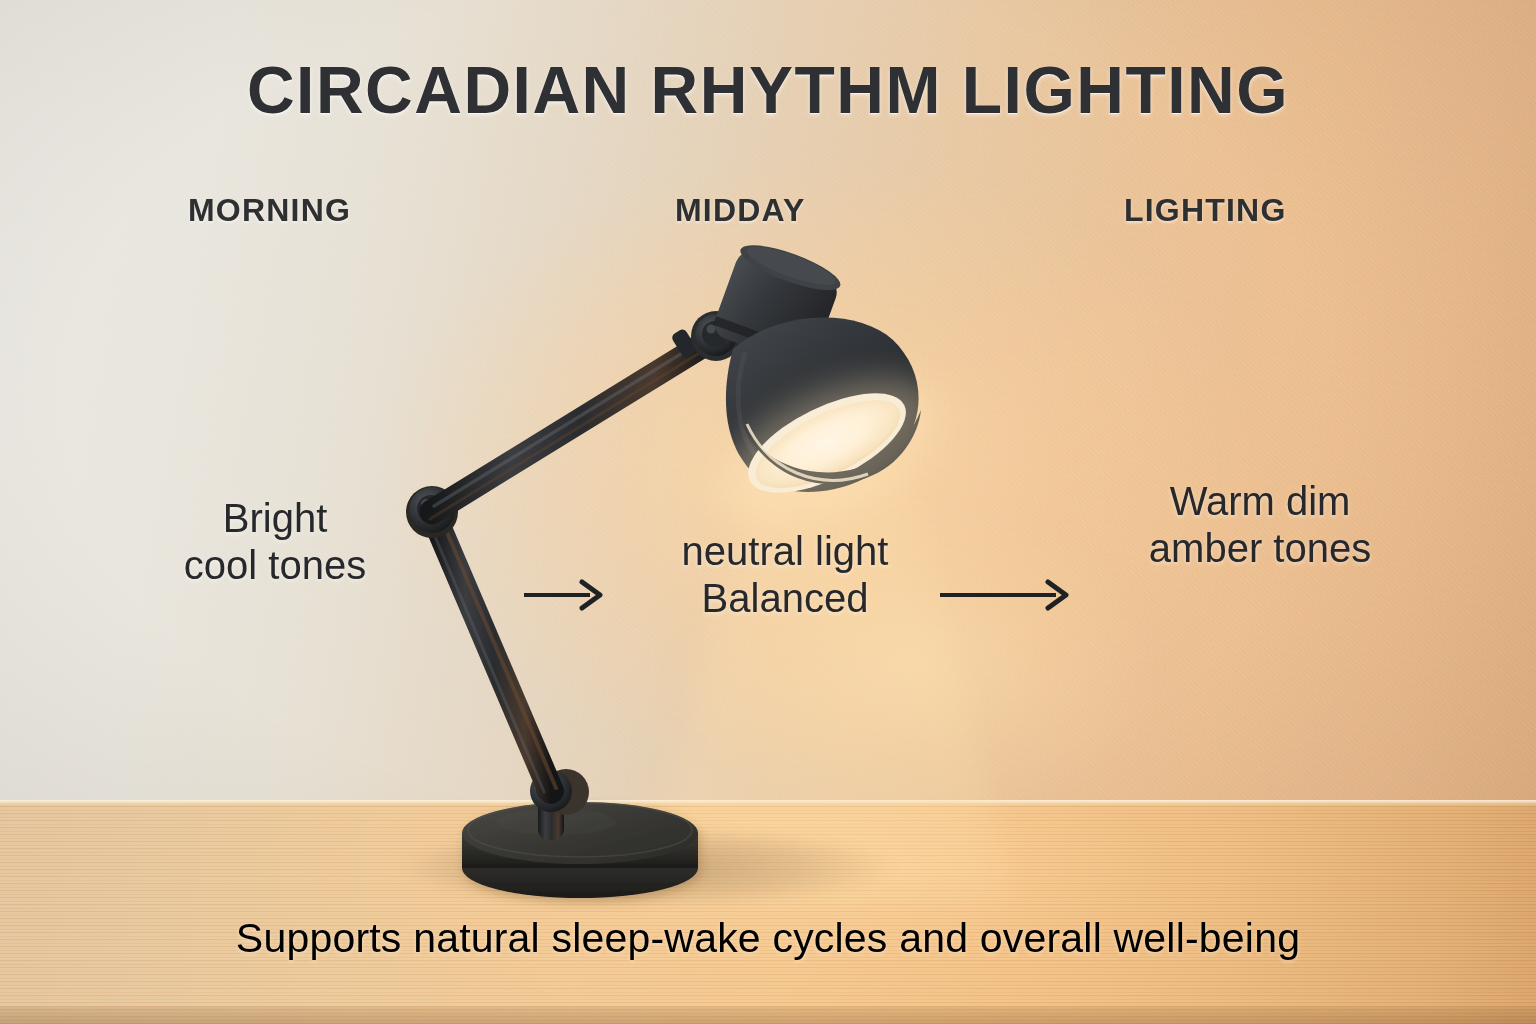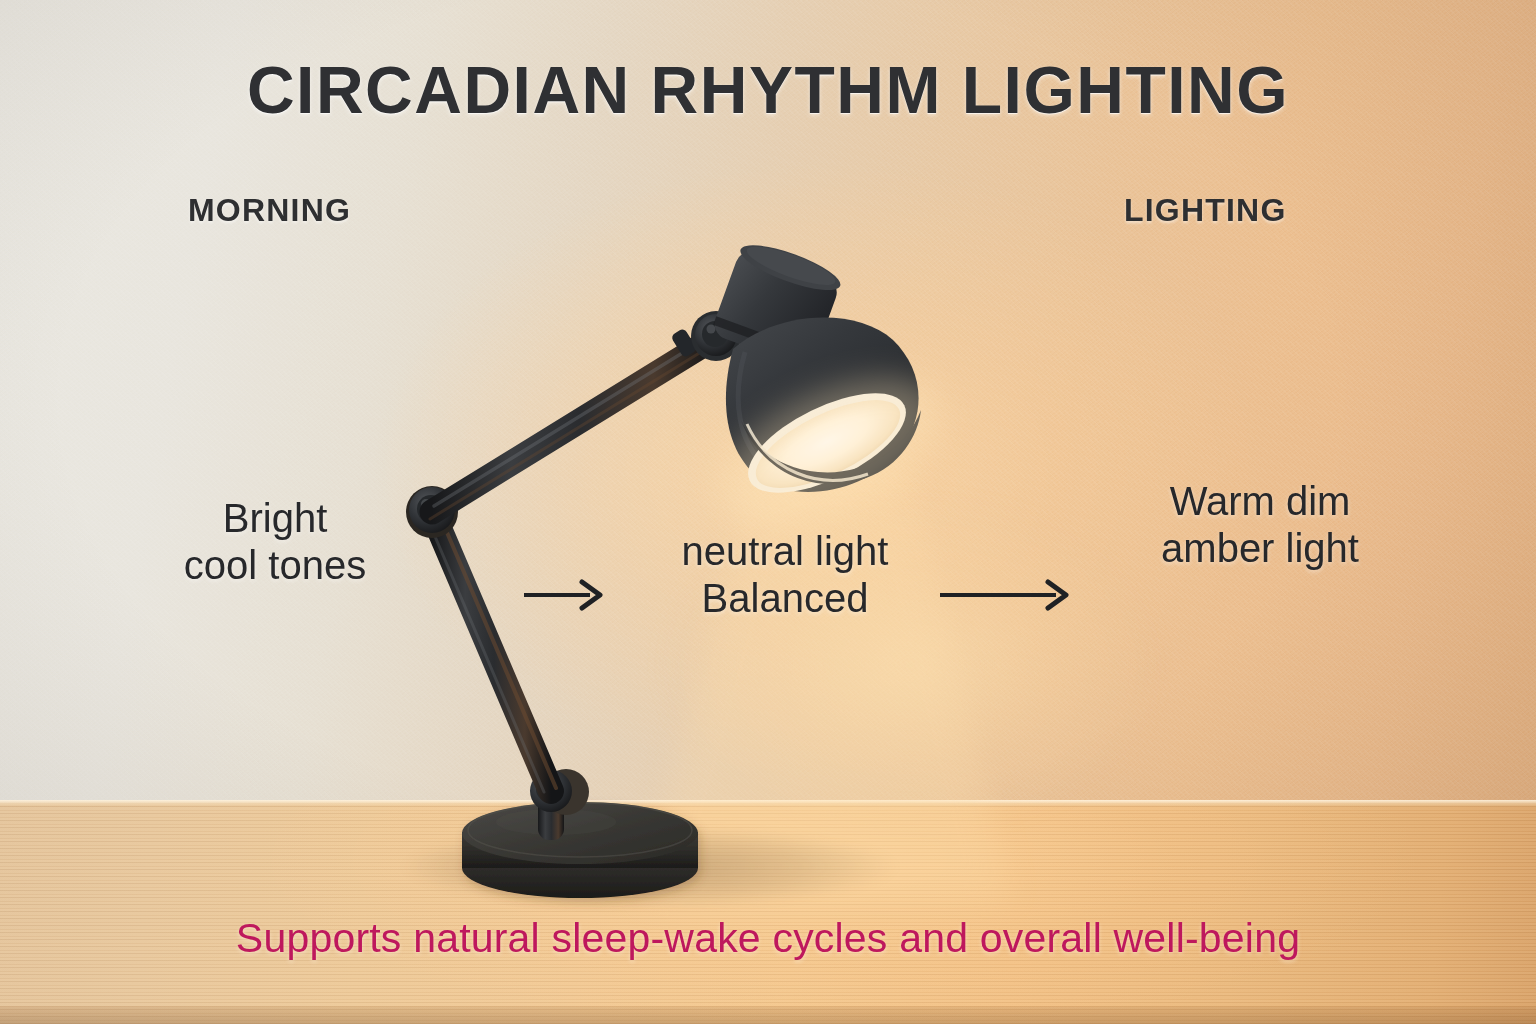--- a/index.html
+++ b/index.html
@@ -98,21 +98,21 @@
     font-size:40px;font-weight:normal;color:#27282b;line-height:1.18;
     text-shadow:0 2px 4px rgba(255,255,255,.45);
     white-space:nowrap;
   }
   .lbl-m{left:110px;top:495px;width:330px;}
   .lbl-d{left:625px;top:528px;width:320px;}
   .lbl-e{left:1090px;top:478px;width:340px;}
 
   .cap{
     position:absolute;left:0;top:915px;width:1536px;text-align:center;
-    font-size:41px;color:#be185d;letter-spacing:.2px;
+    font-size:41px;color:#000000;letter-spacing:.2px;
     text-shadow:0 2px 4px rgba(255,244,225,.5);
   }
 
   .arrow{position:absolute;}
   .arrow-1{left:522px;top:578px;}
   .arrow-2{left:938px;top:578px;}
 
   
   #lamp{position:absolute;left:0;top:0;width:1536px;height:1024px;pointer-events:none;}
 
@@ -264,33 +264,34 @@
 
       <path d="M747 424 C 768 470, 818 492, 868 474" fill="none" stroke="#efe6d5" stroke-width="3" opacity="0.85"></path>
 
       <ellipse cx="830" cy="452" rx="120" ry="58" transform="rotate(-26 830 452)" fill="#ffe7bc" opacity="0.35" filter="url(#glowF)"></ellipse>
     </g>
   </svg>
 
   <div class="ttl">CIRCADIAN RHYTHM LIGHTING</div>
 
   <div class="hd hd-m">MORNING</div>
+  <div class="hd hd-d">MIDDAY</div>
   <div class="hd hd-e">LIGHTING</div>
 
   <div class="lbl lbl-m">
     <div>Bright</div>
     <div>cool tones</div>
   </div>
   <div class="lbl lbl-d">
     <div>neutral light</div>
     <div>Balanced</div>
   </div>
   <div class="lbl lbl-e">
     <div>Warm dim</div>
-    <div>amber light</div>
+    <div>amber tones</div>
   </div>
 
   <svg class="arrow arrow-1" width="86" height="34" viewBox="0 0 86 34">
     <line x1="2" y1="17" x2="68" y2="17" stroke="#1f2124" stroke-width="4"></line>
     <polyline points="60,4 78,17 60,30" fill="none" stroke="#1f2124" stroke-width="5" stroke-linecap="round" stroke-linejoin="round"></polyline>
   </svg>
   <svg class="arrow arrow-2" width="136" height="34" viewBox="0 0 136 34">
     <line x1="2" y1="17" x2="118" y2="17" stroke="#1f2124" stroke-width="4"></line>
     <polyline points="110,4 128,17 110,30" fill="none" stroke="#1f2124" stroke-width="5" stroke-linecap="round" stroke-linejoin="round"></polyline>
   </svg>

